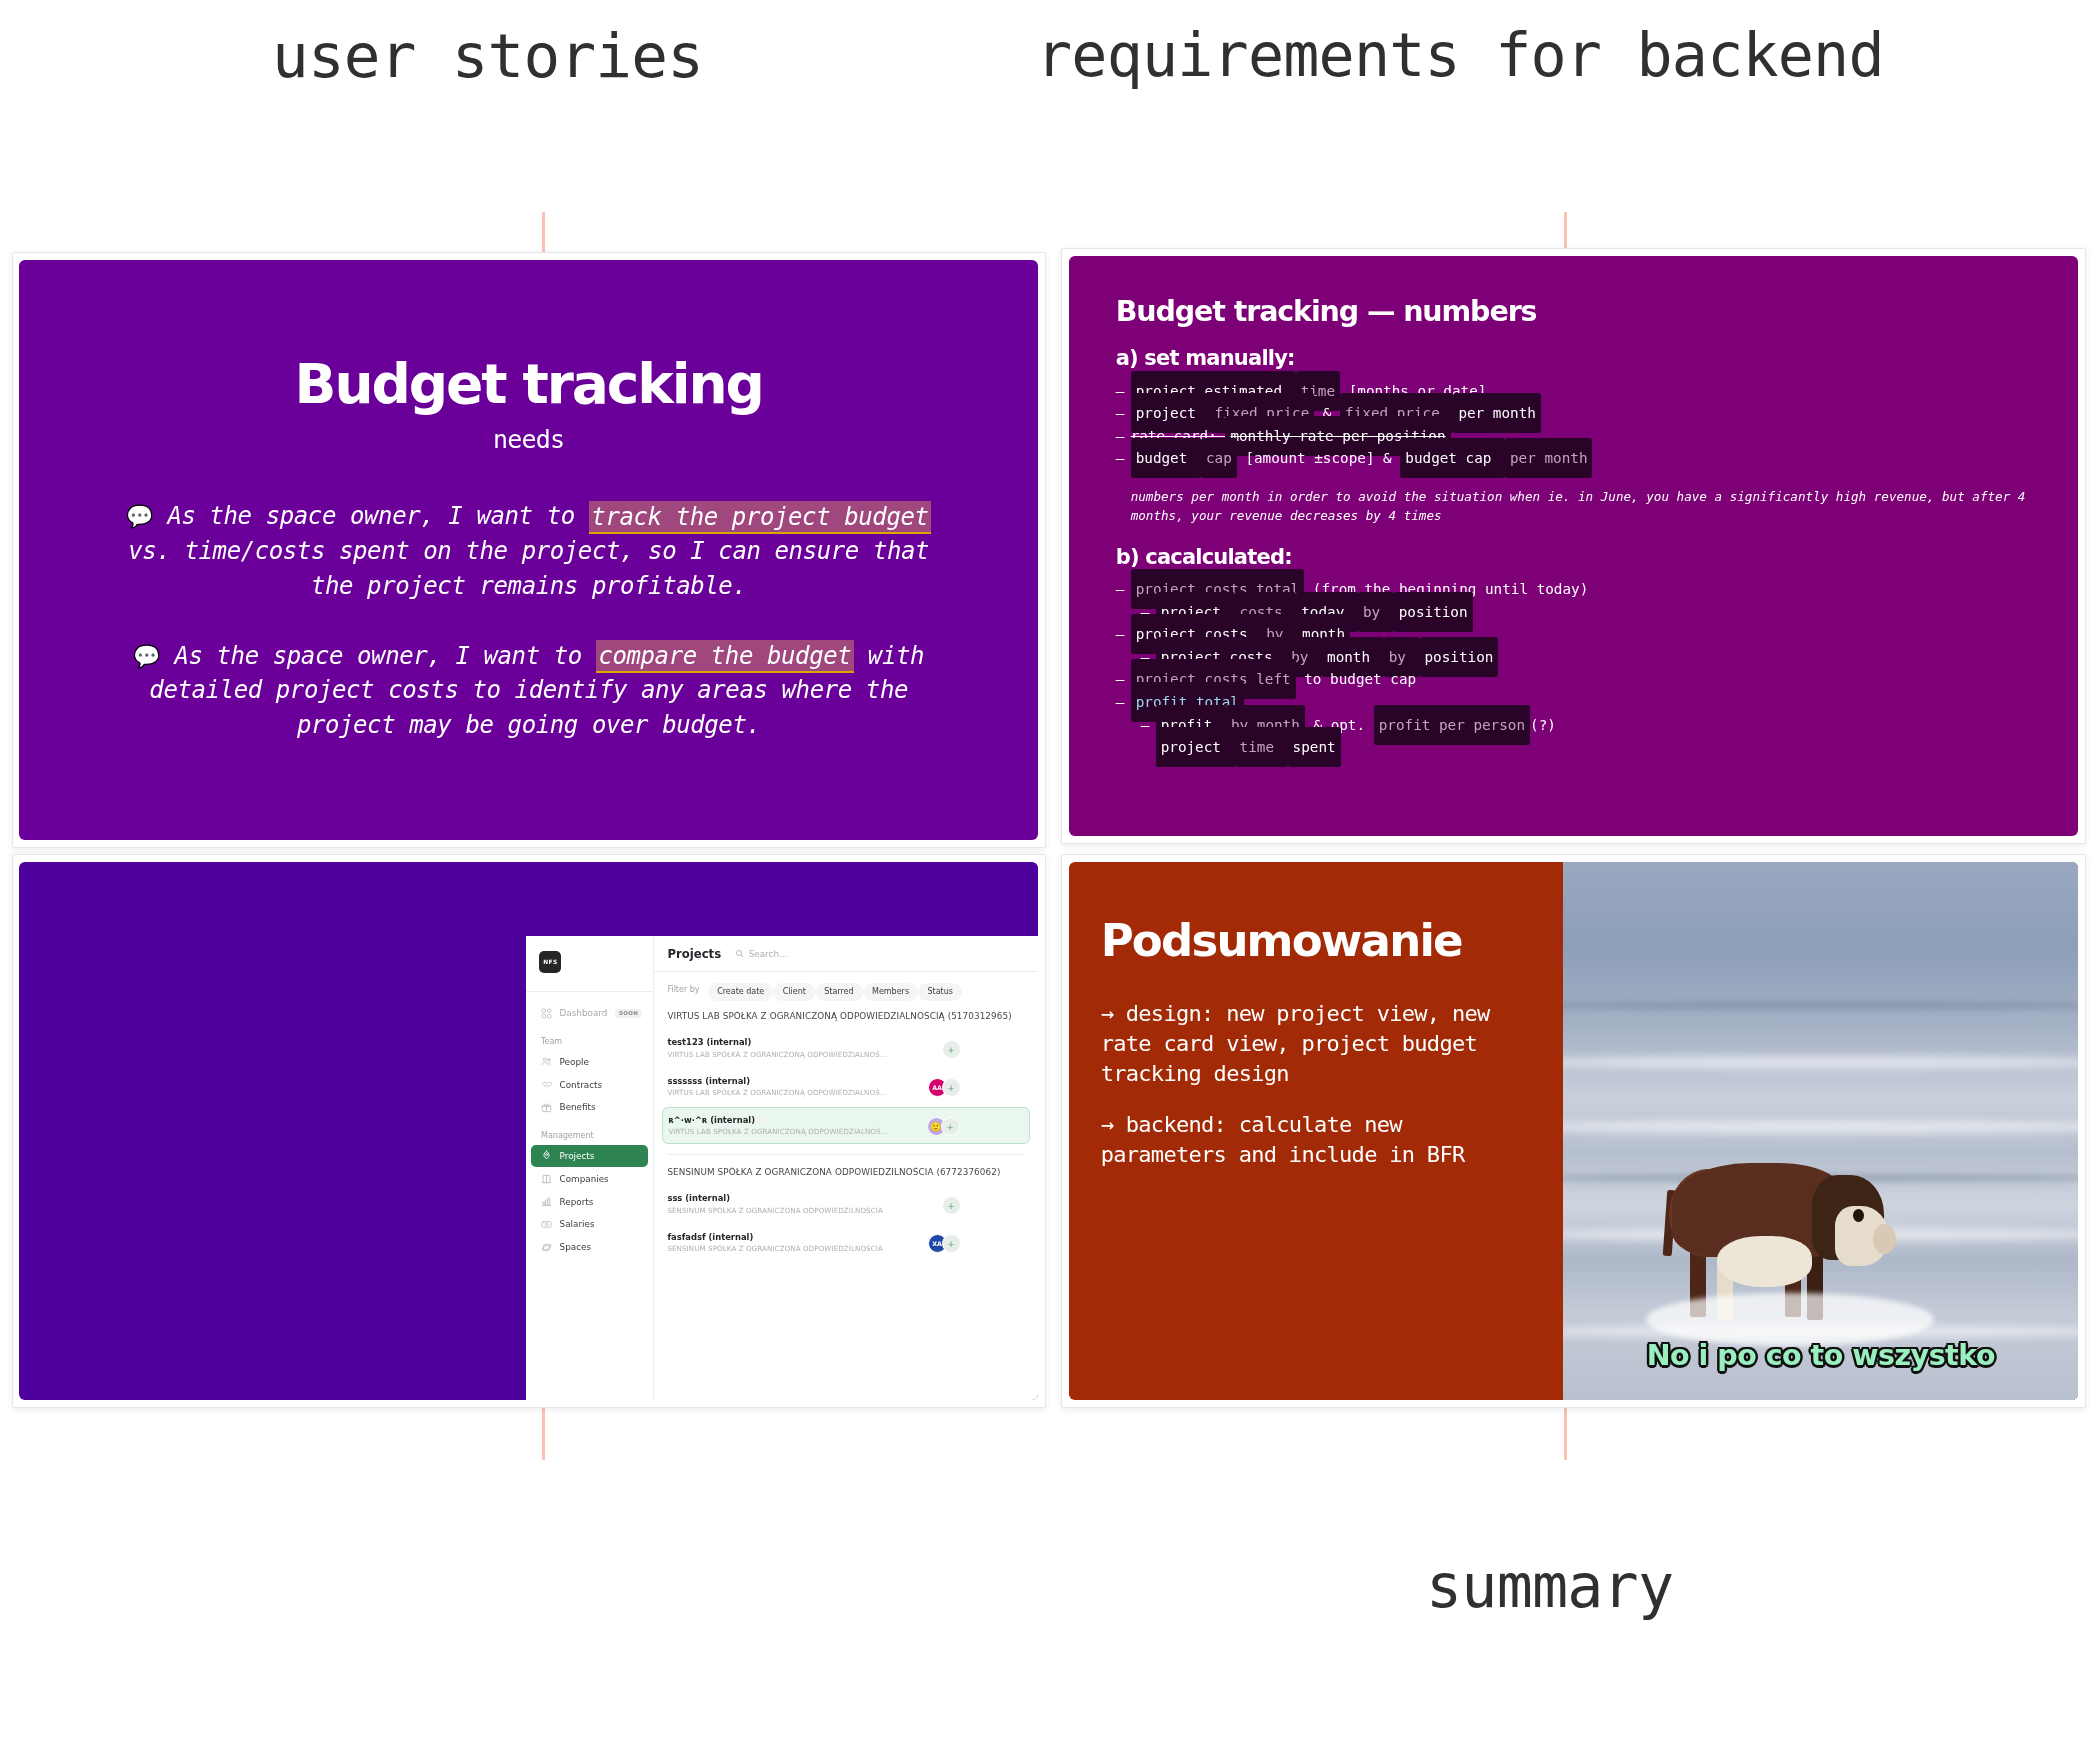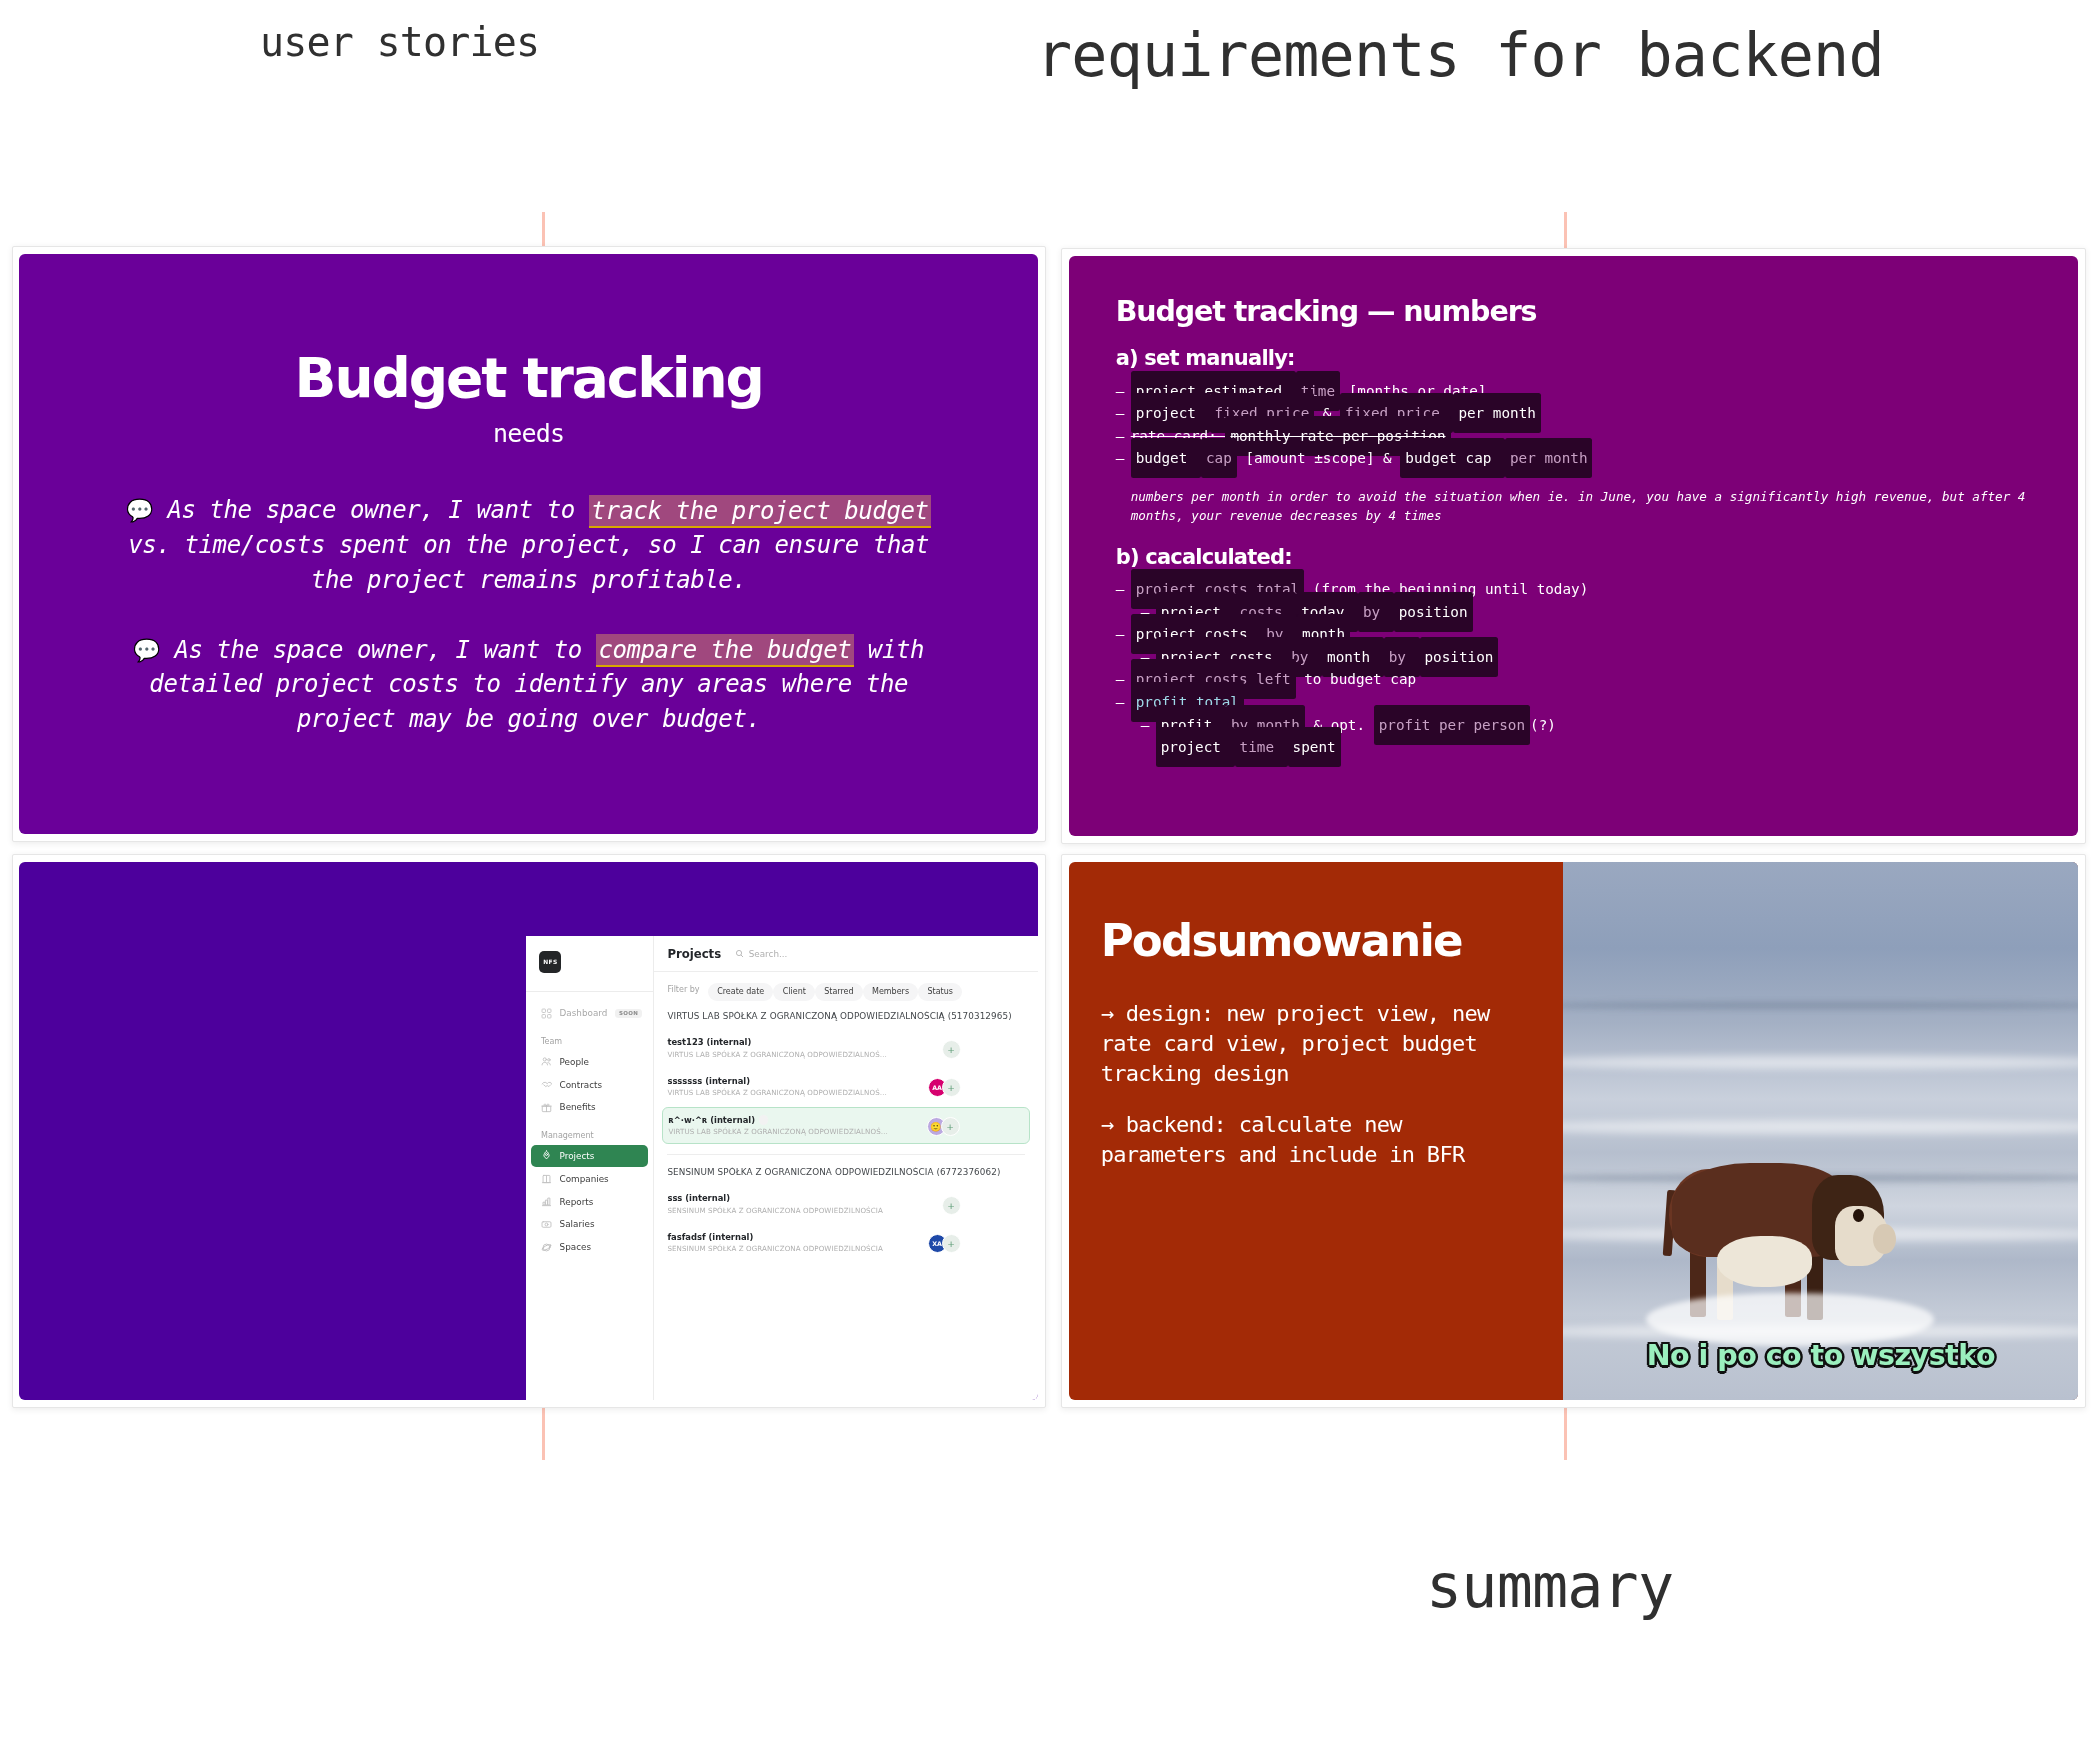--- a/index.html
+++ b/index.html
@@ -10,39 +10,39 @@
   }
   .board{position:absolute;inset:0;}
 
   
   .note{
     position:absolute;color:#303030;
     font-family:"DejaVu Sans Mono","Liberation Mono",monospace;
     font-weight:400;letter-spacing:-0.8px;white-space:pre-line;
     line-height:1.28;
   }
-  .note-top-left{left:260px;top:17px;font-size:40px;}
+  .note-top-left{left:272px;top:17px;font-size:61px;}
   .note-top-right{left:1036px;top:17px;font-size:60px;}
   .note-bot-left{left:189px;top:1502px;font-size:60px;text-align:center;width:663px;}
   .note-bot-right{left:1426px;top:1548px;font-size:60px;}
 
   
   .conn{position:absolute;width:3.4px;background:#FBC2B4;}
   .dot{position:absolute;width:25px;height:25px;border-radius:50%;background:#F2450F;}
 
   
   .slide{
     position:absolute;border-radius:2px;background:#fff;
     border:0.8px solid #E6E6E6;
     box-shadow:0 1.7px 5.9px rgba(0,0,0,.07);
     overflow:hidden;box-sizing:border-box;padding:6.7px;
   }
   .slide-inner{width:100%;height:100%;border-radius:5.9px;overflow:hidden;position:relative;}
 
-  #slide1{left:11.7px;top:246px;width:1034px;height:596px;}
+  #slide1{left:11.7px;top:252px;width:1034px;height:596px;}
   #slide2{left:1061px;top:248px;width:1025px;height:596px;}
   #slide3{left:11.7px;top:854px;width:1034px;height:554px;}
   #slide4{left:1061px;top:854px;width:1025px;height:554px;}
 
   
   .s1{background:#6A0099;width:100%;height:100%;color:#fff;
       display:flex;flex-direction:column;align-items:center;
       justify-content:center;padding:34px 59px;box-sizing:border-box;}
   .s1-title{
     font-family:"DejaVu Sans","Liberation Sans",sans-serif;

